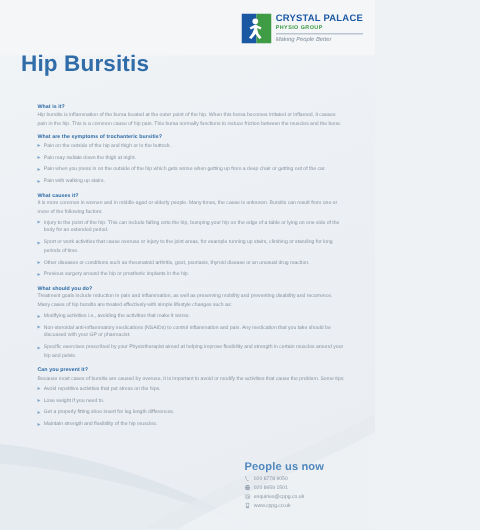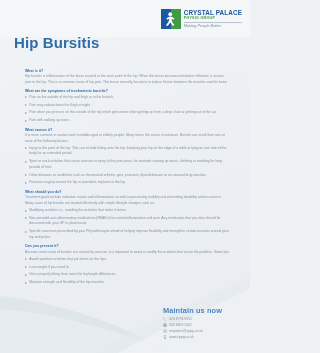--- a/index.html
+++ b/index.html
@@ -252,21 +252,21 @@
     </div>
 
   <svg id="footer-art" viewBox="0 0 250 77" preserveAspectRatio="none">
     <path d="M0,20 C55,26 120,46 170,77 L0,77 Z" fill="#dde4ea" opacity="0.85"></path>
     <path d="M0,33 C60,38 125,56 168,77 L0,77 Z" fill="#e7ecf1" opacity="0.9"></path>
     <path d="M250,0 C210,22 150,44 95,77 L250,77 Z" fill="#e4eaef" opacity="0.55"></path>
     <path d="M250,12 C215,32 160,52 118,77 L250,77 Z" fill="#eff3f6" opacity="0.75"></path>
   </svg>
 
   <div id="contact">
-    <div id="contact-title">Maintain us now</div>
+    <div id="contact-title">People us now</div>
     <div id="contact-rows">
         <div class="contact-row">
           <span class="contact-ico">
             <svg viewBox="0 0 10 10">
               <path d="M2.2 0.8c-.5 0-1 .5-1 1.3 0 2.6 2.1 6.1 4.3 7.1.8.3 1.4-.2 1.4-.8 0-.4-.3-.7-.8-.9-.4-.2-.7 0-.9.2-.2.2-.5.2-.8-.1-.8-.8-1.5-2.1-1.7-3 -.1-.4 0-.6.2-.7.3-.2.4-.4.3-.8-.1-.5-.3-1.3-1-1.3z" fill="#9aa7b4"></path>
             </svg>
           </span>
           <span class="contact-val">020 8778 9050</span>
         </div>
         <div class="contact-row">

